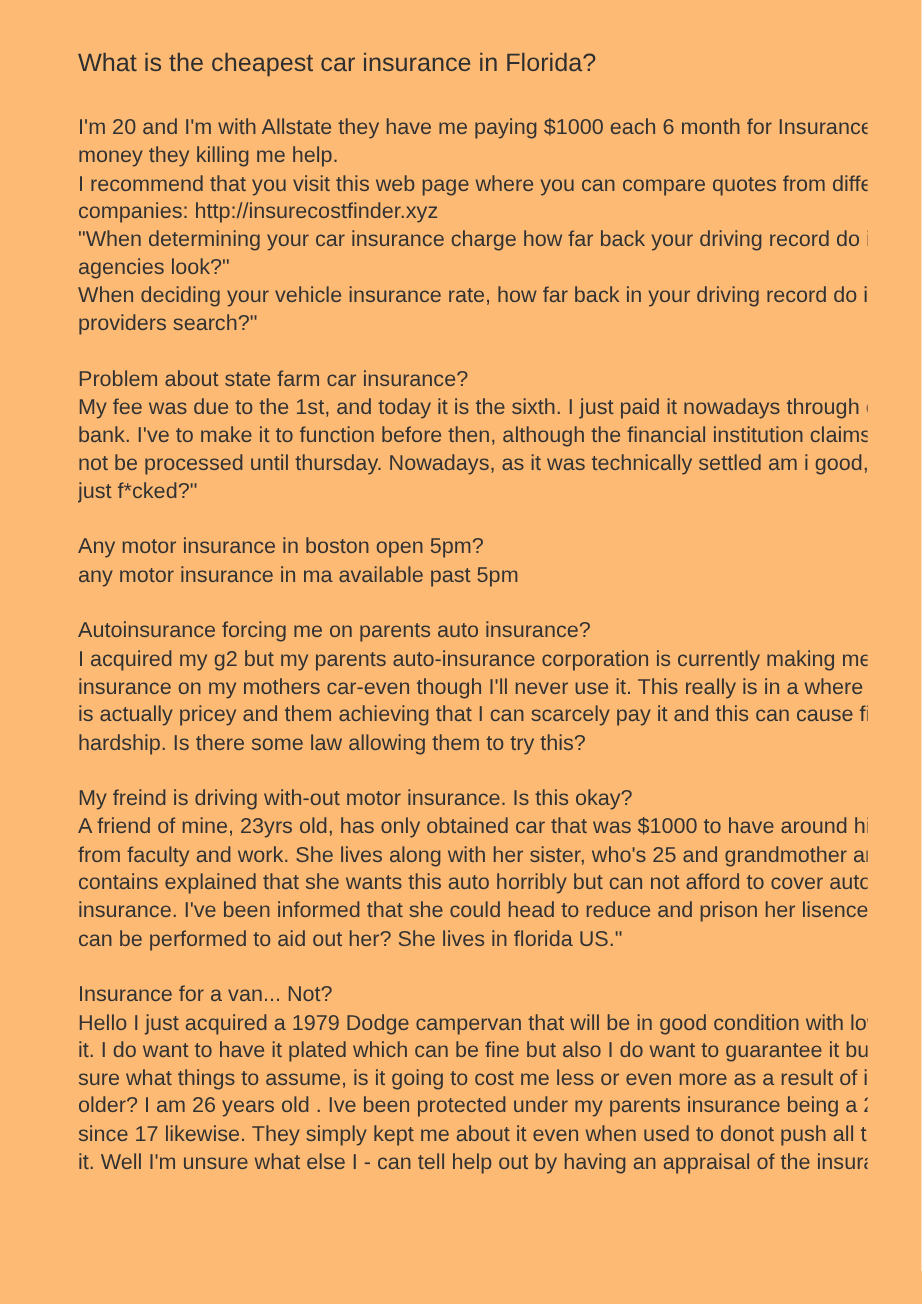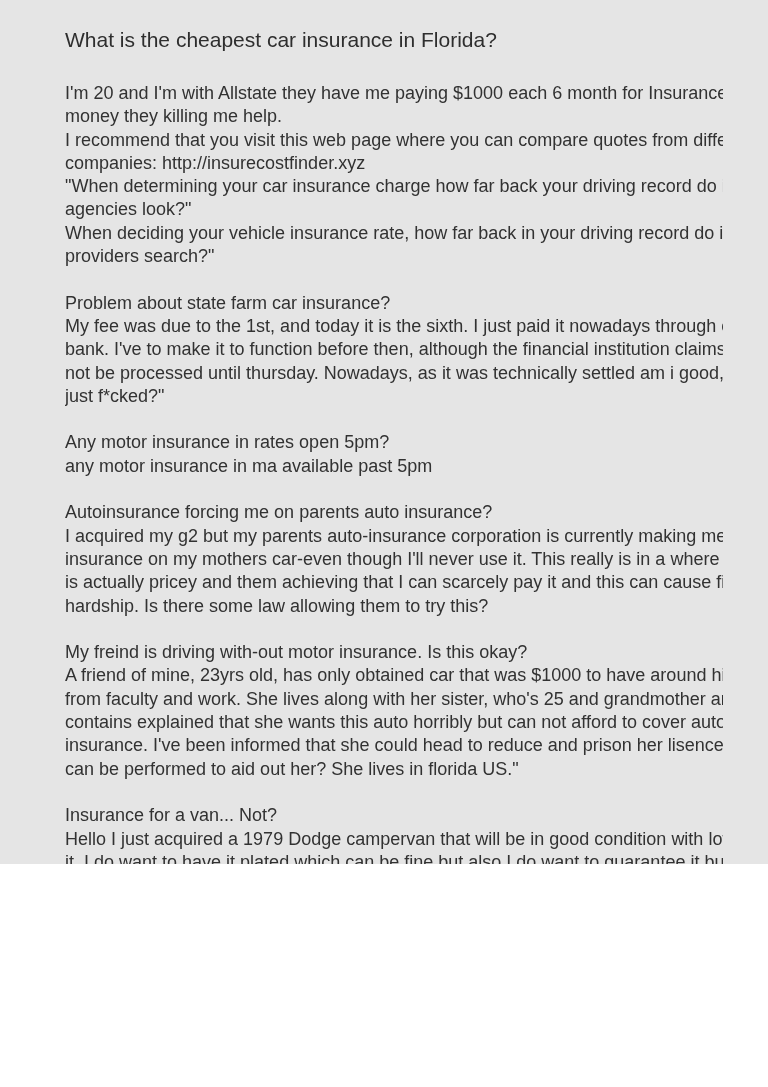--- a/index.html
+++ b/index.html
@@ -3,24 +3,24 @@
 <meta charset="utf-8">
 <style>
   html, body {
     margin: 0;
     padding: 0;
     background: #ffffff;
   }
   .page {
     position: relative;
     width: 768px;
-    height: 864px;
-    background: #e5e5e5;
+    height: 1087px;
+    background: #fdba74;
     box-sizing: border-box;
-    padding: 27px 45px 0 65px;
+    padding: 40px 45px 0 65px;
     overflow: hidden;
     font-family: "Liberation Sans", sans-serif;
   }
   .title {
     font-family: "Liberation Sans", sans-serif;
     font-size: 21px;
     font-weight: 400;
     color: #2e2e2e;
     margin: 0 0 29px 0;
     line-height: 26px;
@@ -52,21 +52,21 @@
 companies: http://insurecostfinder.xyz
 "When determining your car insurance charge how far back your driving record do insurance
 agencies look?"
 When deciding your vehicle insurance rate, how far back in your driving record do insurance
 providers search?"</p>
       <p class="para">Problem about state farm car insurance?
 My fee was due to the 1st, and today it is the sixth. I just paid it nowadays through online
 bank. I've to make it to function before then, although the financial institution claims it could
 not be processed until thursday. Nowadays, as it was technically settled am i good, or am I
 just f*cked?"</p>
-      <p class="para">Any motor insurance in rates open 5pm?
+      <p class="para">Any motor insurance in boston open 5pm?
 any motor insurance in ma available past 5pm</p>
       <p class="para">Autoinsurance forcing me on parents auto insurance?
 I acquired my g2 but my parents auto-insurance corporation is currently making me to pay
 insurance on my mothers car-even though I'll never use it. This really is in a where insurance
 is actually pricey and them achieving that I can scarcely pay it and this can cause financial
 hardship. Is there some law allowing them to try this?</p>
       <p class="para">My freind is driving with-out motor insurance. Is this okay?
 A friend of mine, 23yrs old, has only obtained car that was $1000 to have around himself
 from faculty and work. She lives along with her sister, who's 25 and grandmother and
 contains explained that she wants this auto horribly but can not afford to cover auto

